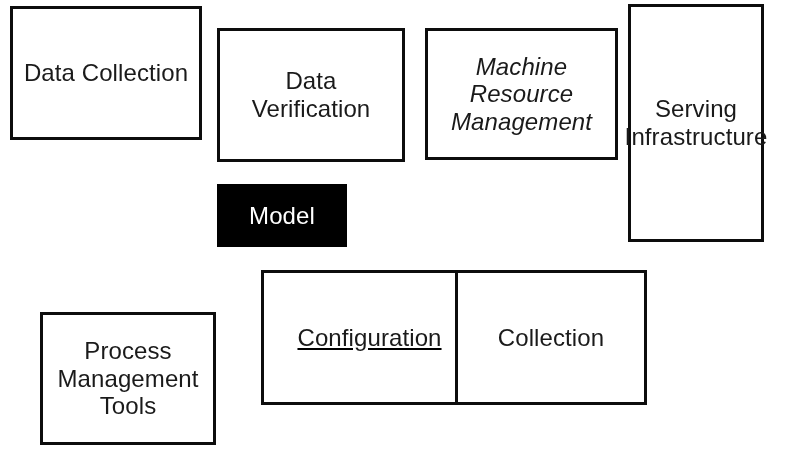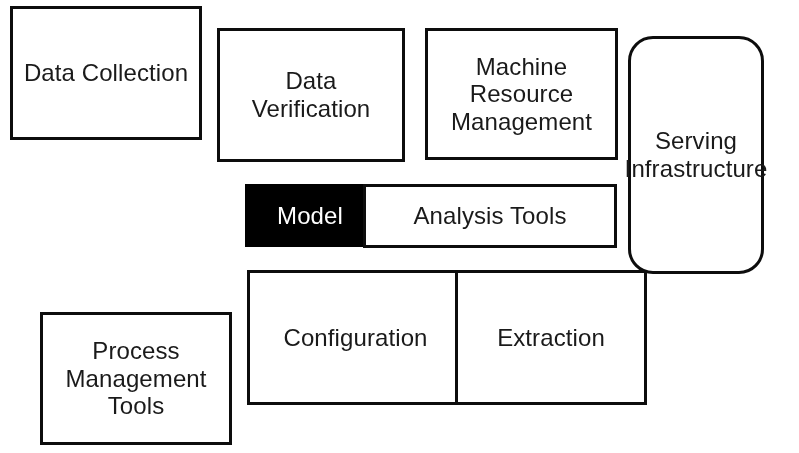--- a/index.html
+++ b/index.html
@@ -36,27 +36,27 @@
   .box.filled {
     background: #000000;
     border: none;
   }
   .box.filled .label {
     color: #ffffff;
   }
   
   .b-data-collection           { left: 10px;  top: 6px;   width: 192px; height: 134px; }
   .b-data-verification         { left: 217px; top: 28px;  width: 188px; height: 134px; }
-  .b-machine-resource-mgmt     { left: 425px; top: 28px;  width: 193px; height: 132px; }
-  .b-serving-infrastructure    { left: 628px; top: 36px;  width: 136px; height: 238px; border-radius: 25px; }
+  .b-machine-resource-mgmt     { left: 425px; top: 28px;  width: 193px; height: 132px; font-style: italic; }
+  .b-serving-infrastructure    { left: 628px; top: 4px;  width: 136px; height: 238px; }
   .b-feature-extraction        { left: 10px;  top: 163px; width: 192px; height: 133px; }
-  .b-model                     { left: 217px; top: 184px; width: 130px; height: 63px; margin-left: 28px;  }
+  .b-model                     { left: 217px; top: 184px; width: 130px; height: 63px;  }
   .b-analysis-tools            { left: 363px; top: 184px; width: 254px; height: 64px;  }
-  .b-process-management-tools  { left: 40px;  top: 312px; width: 192px; height: 133px; }
-  .b-configuration             { left: 247px; top: 270px; width: 217px; height: 135px; }
+  .b-process-management-tools  { left: 40px;  top: 312px; width: 176px; height: 133px; }
+  .b-configuration             { left: 261px; top: 270px; width: 217px; height: 135px; text-decoration: underline; }
   .b-monitoring                { left: 455px; top: 270px; width: 192px; height: 135px; }
 </style>
 </head>
 <body>
 
 <div class="canvas">
 
   <div class="box b-data-collection">
     <span class="label">Data Collection</span>
   </div>
@@ -75,31 +75,28 @@
   <div class="box b-serving-infrastructure">
     <span class="label">Serving
 Infrastructure</span>
   </div>
 
 
   <div class="box filled b-model">
     <span class="label">Model</span>
   </div>
 
-  <div class="box b-analysis-tools">
-    <span class="label">Analysis Tools</span>
-  </div>
 
   <div class="box b-process-management-tools">
     <span class="label">Process
 Management
 Tools</span>
   </div>
 
   <div class="box b-configuration">
     <span class="label">Configuration</span>
   </div>
 
   <div class="box b-monitoring">
-    <span class="label">Extraction</span>
+    <span class="label">Collection</span>
   </div>
 
 </div>
 
 </body></html>

